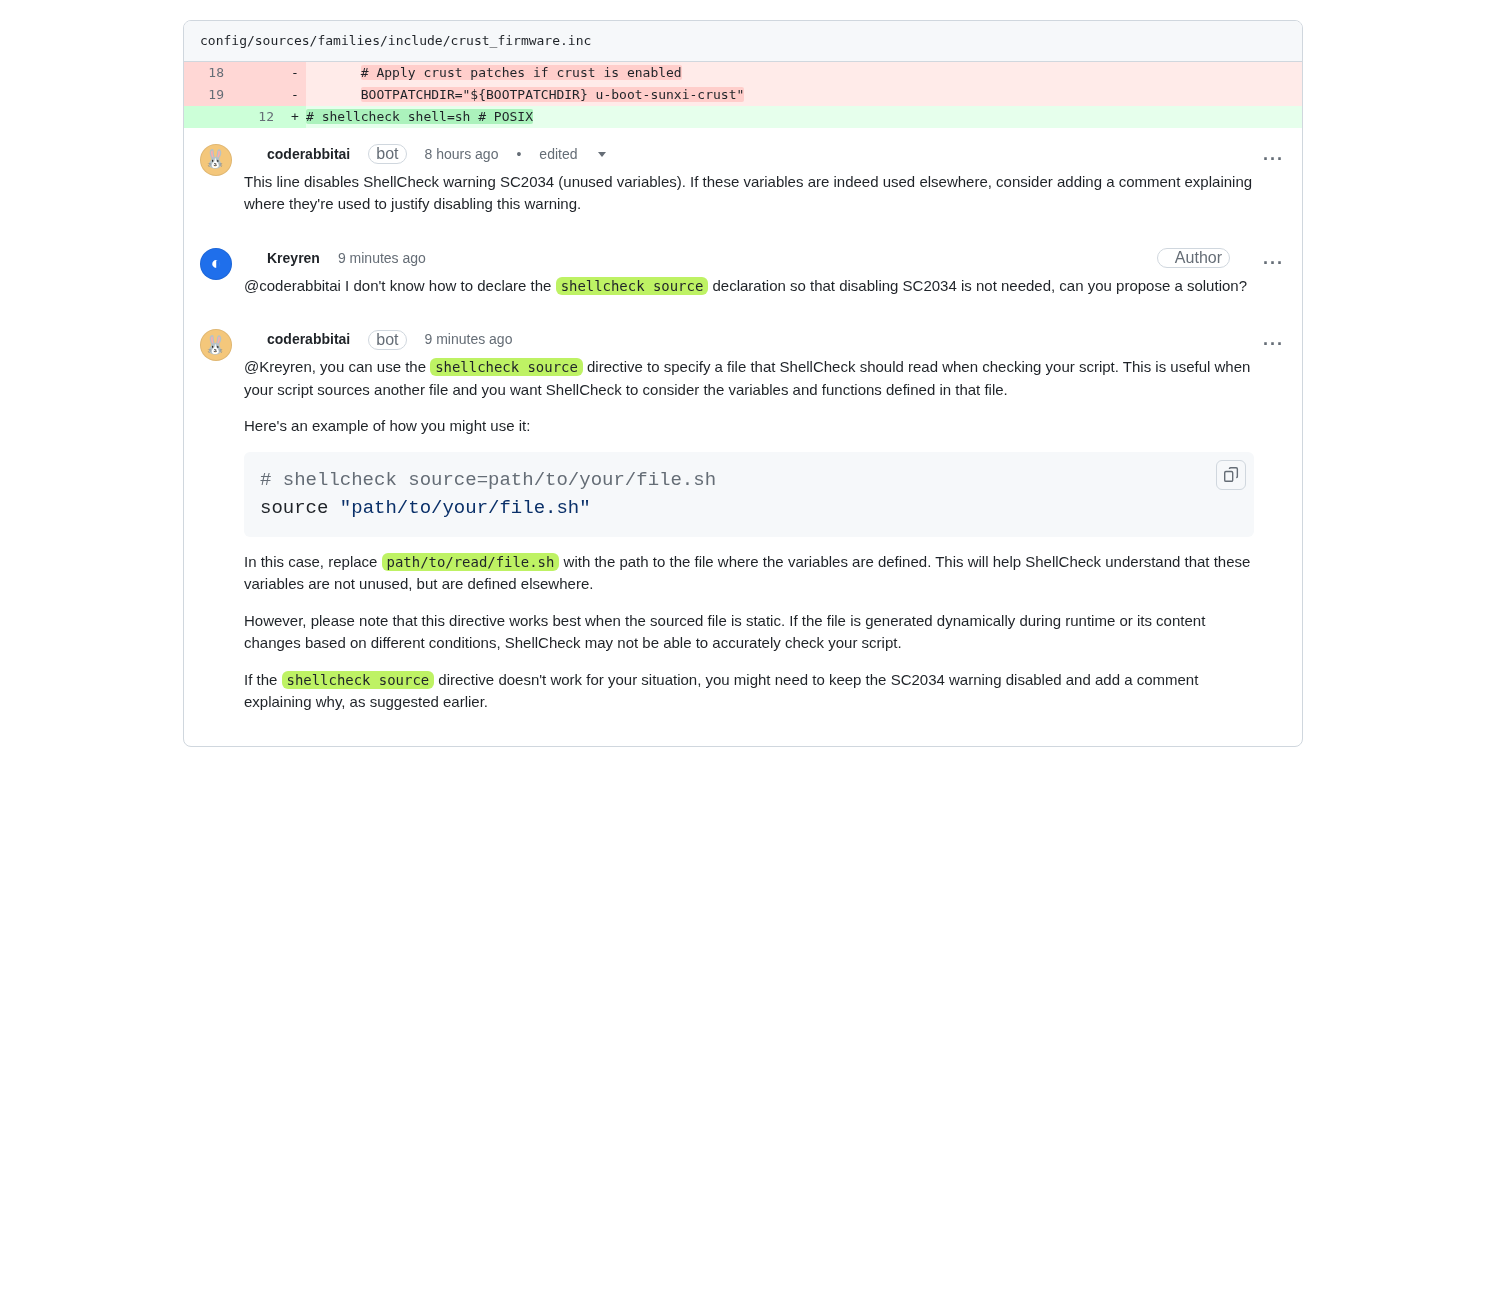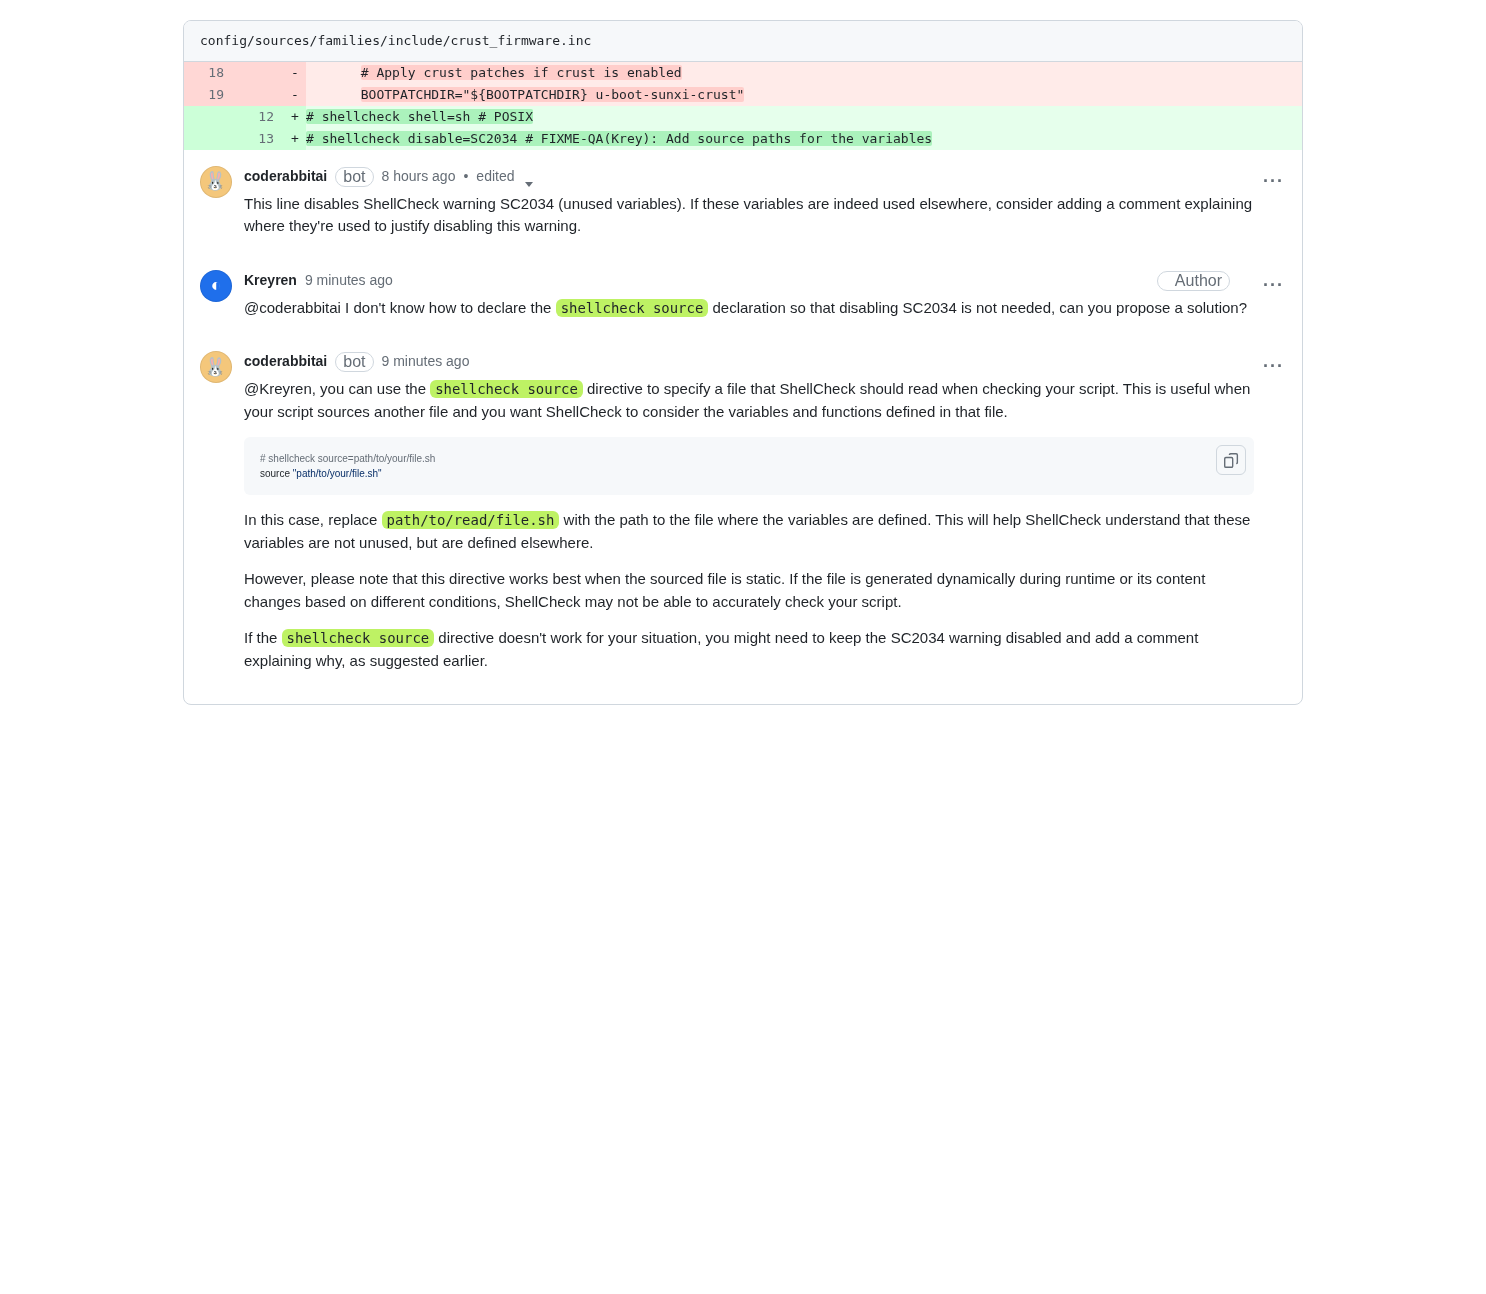--- a/index.html
+++ b/index.html
@@ -73,25 +73,26 @@
     flex-shrink: 0;
     margin-right: 12px;
     display: flex; align-items: center; justify-content: center;
     font-size: 18px;
   }
   .avatar.rabbit { background: #f4c77b; border:1px solid rgba(0,0,0,0.08);}
   .avatar.user   { background: #1f6feb; border:1px solid rgba(0,0,0,0.08); color:#fff;}
   .comment-body { flex: 1; min-width:0; padding-right: 32px; }
   .comment-head {
     display: flex;
-    align-items: flex-end;
-    gap: 8px;
+    align-items: center;
+    gap: 18px;
     flex-wrap: wrap;
     margin-bottom: 6px;
     color: #656d76;
+    margin-left: 23px;
   }
   .author-name { font-weight: 600; color: #1f2328; }
   .label-bot, .label-author {
     border: 1px solid #d0d7de;
     border-radius: 2em;
     padding: 0 7px;
     font-size: 16px;
     line-height: 18px;
     color: #656d76;
   }
@@ -123,22 +124,22 @@
     font-family: ui-monospace, SFMono-Regular, Menlo, Consolas, monospace;
     font-size: 0.93em;
   }
   .comment-text strong.mention { font-weight: 400; }
   .codeblock {
     position: relative;
     background: #f6f8fa;
     border-radius: 6px;
     padding: 14px 16px;
     margin: 0 0 14px 0;
-    font-family: Liberation Sans, sans-serif;
-    font-size: 10px;
+    font-family: Liberation Mono, monospace;
+    font-size: 19px;
     line-height: 1.5;
     overflow-x: auto;
   }
   .codeblock .c-comment { color: #656d76; }
   .codeblock .c-kw { color: #1f2328; }
   .codeblock .c-str { color: #0a3069; }
   .copy-btn {
     position: absolute; top: 8px; right: 8px;
     width: 30px; height: 30px;
     border: 1px solid #d0d7de;
@@ -172,26 +173,20 @@
           <td class="numcol"></td>
           <td class="markcol">-</td>
           <td class="codecol">       <span class="del-span">BOOTPATCHDIR="${BOOTPATCHDIR} u-boot-sunxi-crust"</span></td>
         </tr>
         <tr class="add">
           <td class="numcol"></td>
           <td class="numcol">12</td>
           <td class="markcol">+</td>
           <td class="codecol"><span class="add-span"># shellcheck shell=sh # POSIX</span></td>
         </tr>
-        <tr class="add">
-          <td class="numcol"></td>
-          <td class="numcol">13</td>
-          <td class="markcol">+</td>
-          <td class="codecol"><span class="add-span"># shellcheck disable=SC2034 # FIXME-QA(Krey): Add source paths for the variables</span></td>
-        </tr>
       </tbody>
   </table>
 
   <div class="comments" id="comments-container">
       <div class="comment">
         <div class="avatar rabbit">🐰</div>
         <div class="comment-body">
           <div class="comment-head">
             <span class="author-name">coderabbitai</span> 
             <span class="label-bot">bot</span> 
@@ -225,20 +220,21 @@
       <div class="comment">
         <div class="avatar rabbit">🐰</div>
         <div class="comment-body">
           <div class="comment-head">
             <span class="author-name">coderabbitai</span> 
             <span class="label-bot">bot</span> 
             <span>9 minutes ago</span>
           </div>
           <div class="comment-text">
             <p><strong class="mention">@Kreyren</strong>, you can use the <code class="inline">shellcheck source</code> directive to specify a file that ShellCheck should read when checking your script. This is useful when your script sources another file and you want ShellCheck to consider the variables and functions defined in that file.</p>
+            <p>Here's an example of how you might use it:</p>
             <div class="codeblock">
               <div class="copy-btn">
     <svg viewBox="0 0 16 16">
                   <path d="M0 6a2 2 0 0 1 2-2h6a2 2 0 0 1 2 2v8a2 2 0 0 1-2 2H2a2 2 0 0 1-2-2V6zm2-.5A.5.5 0 0 0 1.5 6v8a.5.5 0 0 0 .5.5h6a.5.5 0 0 0 .5-.5V6a.5.5 0 0 0-.5-.5H2z"></path>
                   <path d="M5 2a2 2 0 0 1 2-2h6a2 2 0 0 1 2 2v8a2 2 0 0 1-2 2V10.5a.5.5 0 0 0 .5-.5V2a.5.5 0 0 0-.5-.5H7a.5.5 0 0 0-.5.5H5z"></path>
                 </svg>
   </div>
               <div><span class="c-comment"># shellcheck source=path/to/your/file.sh</span></div>
               <div><span class="c-kw">source</span> <span class="c-str">"path/to/your/file.sh"</span></div>
             </div>

